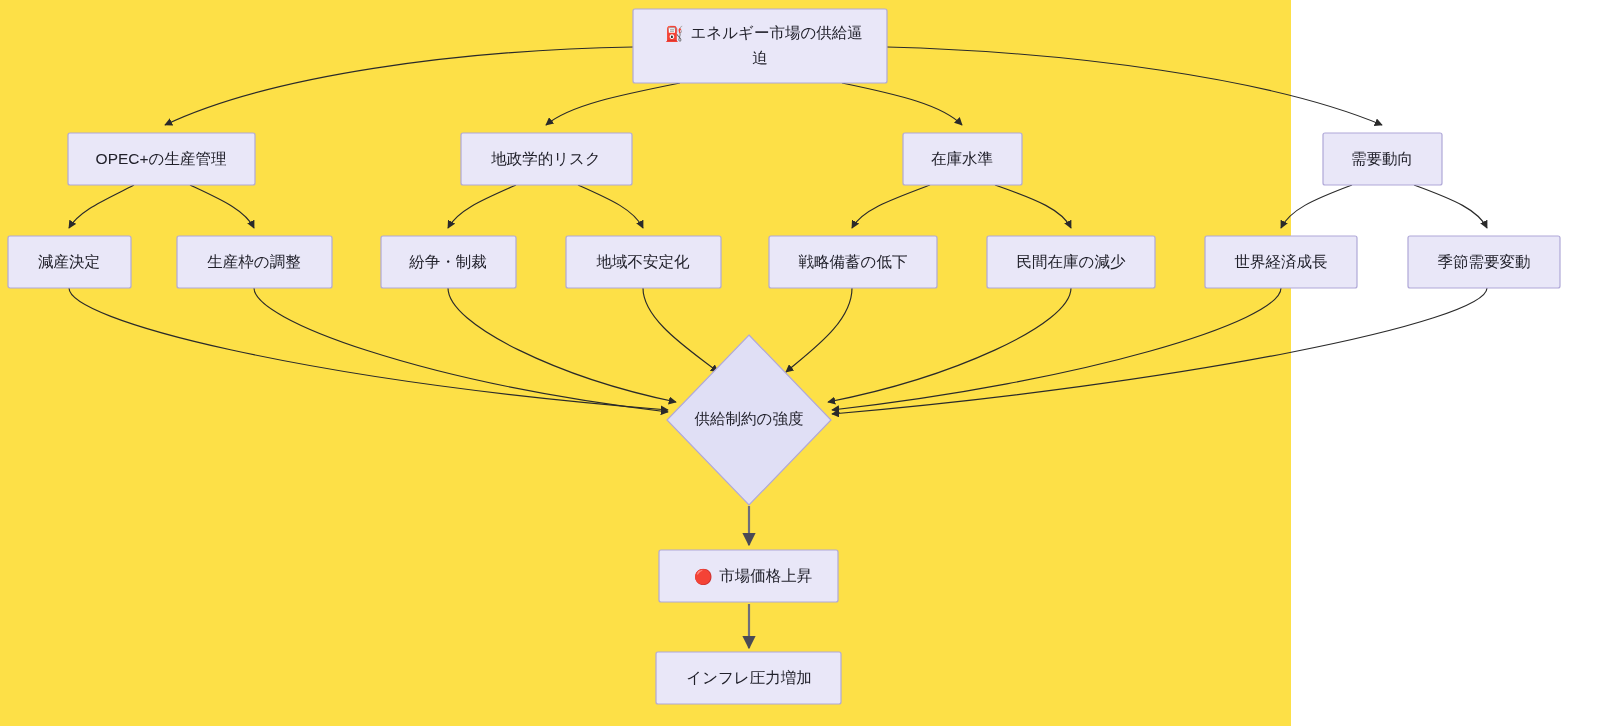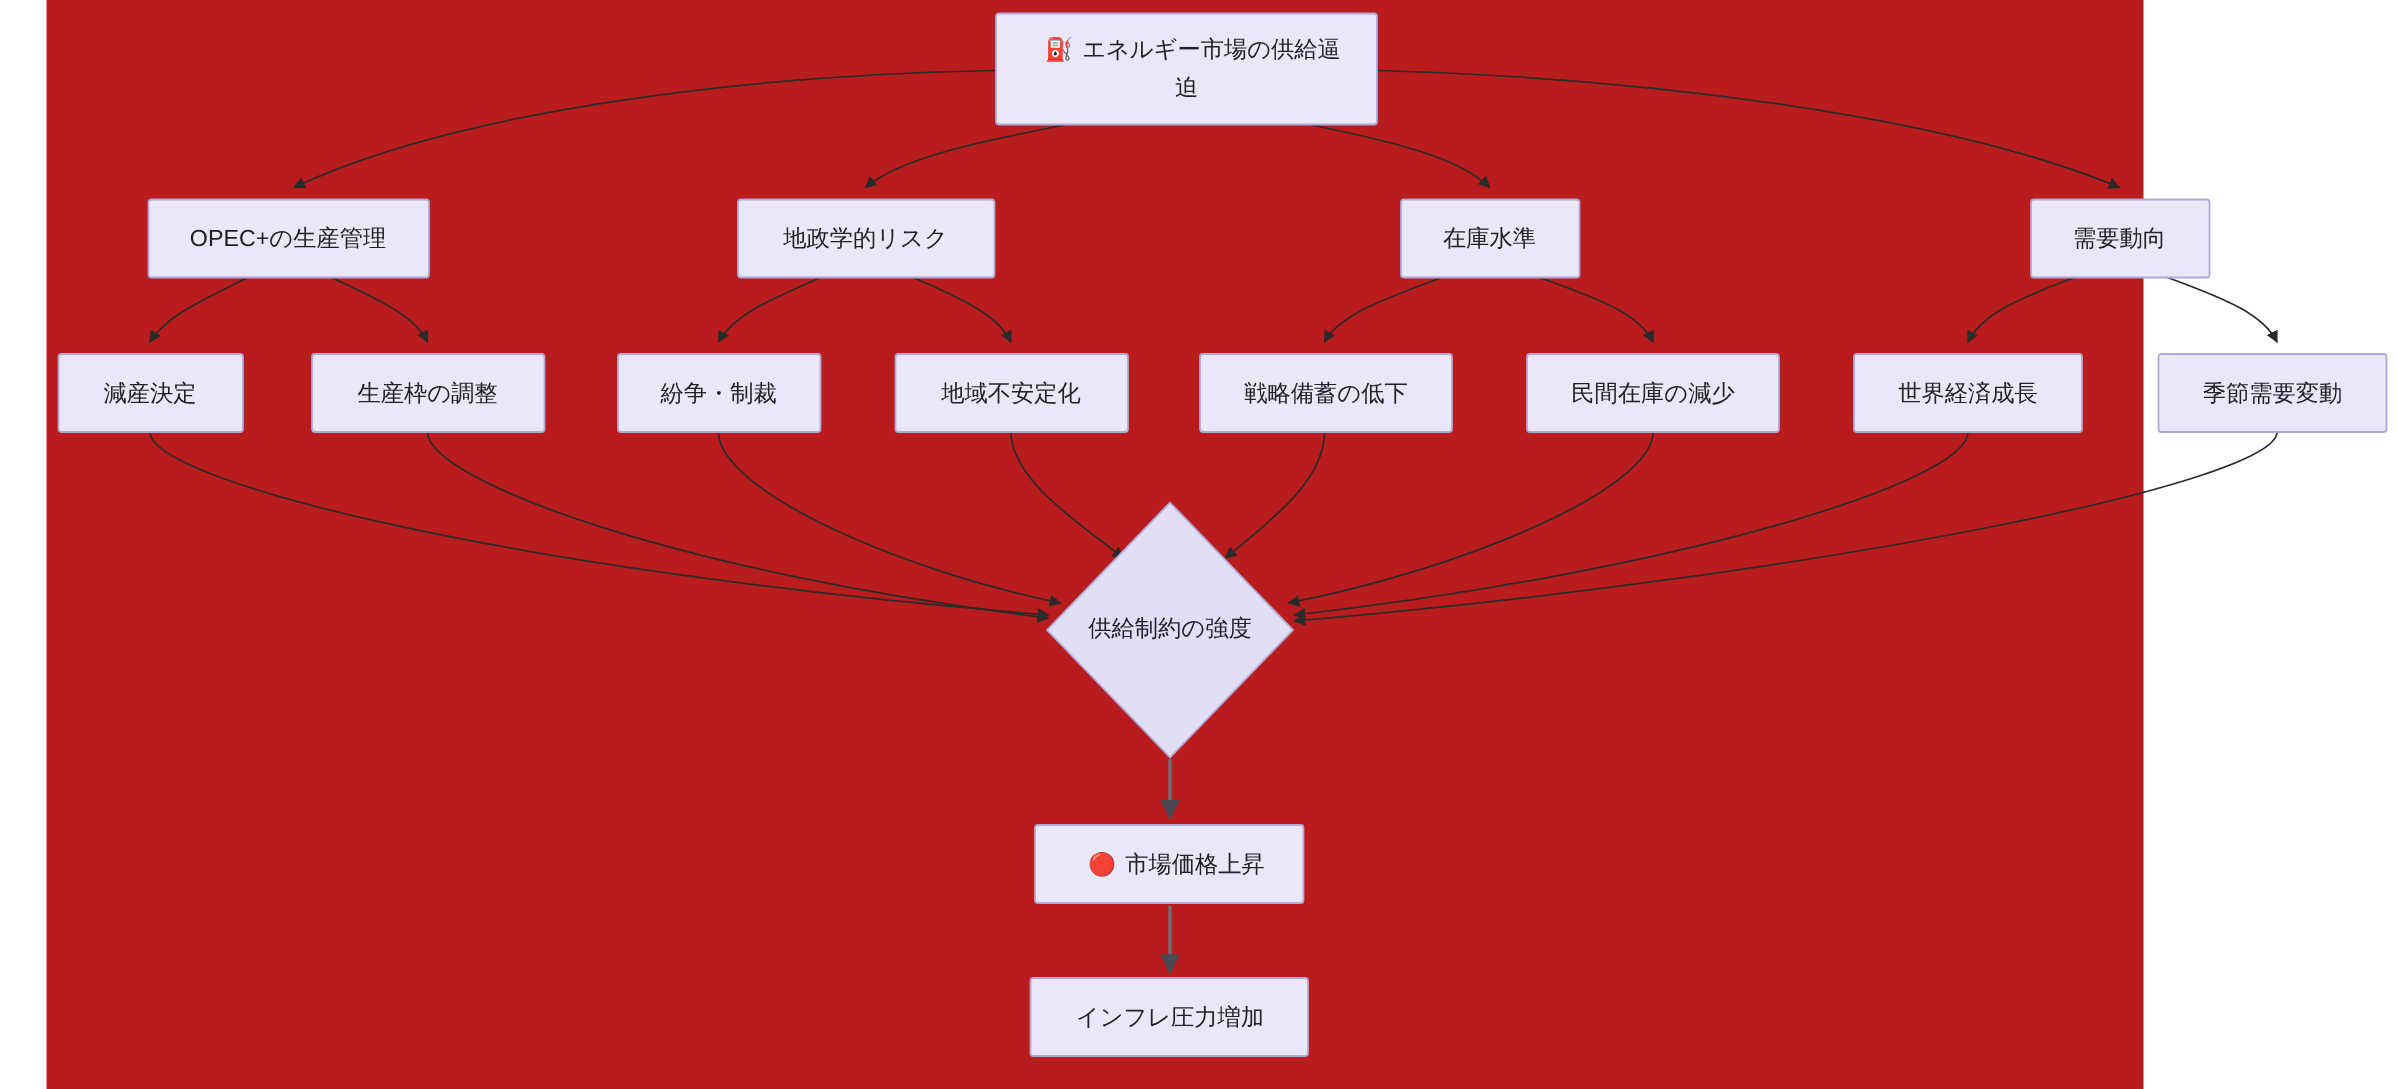--- a/index.html
+++ b/index.html
@@ -8,24 +8,23 @@
     background: #ffffff;
   }
   body {
     width: 1598px;
     height: 726px;
     font-family: "Liberation Sans", "DejaVu Sans", sans-serif;
     overflow: hidden;
   }
   #flowchart-root {
     position: relative;
-    width: 1398px;
+    width: 1291px;
     height: 726px;
-    background: #b91c1c;
-    margin-left: 31px;
+    background: #fde047;
   }
   svg.diagram {
     position: absolute;
     top: 0;
     left: 0;
     width: 1598px;
     height: 726px;
     display: block;
   }
   .node-rect {

